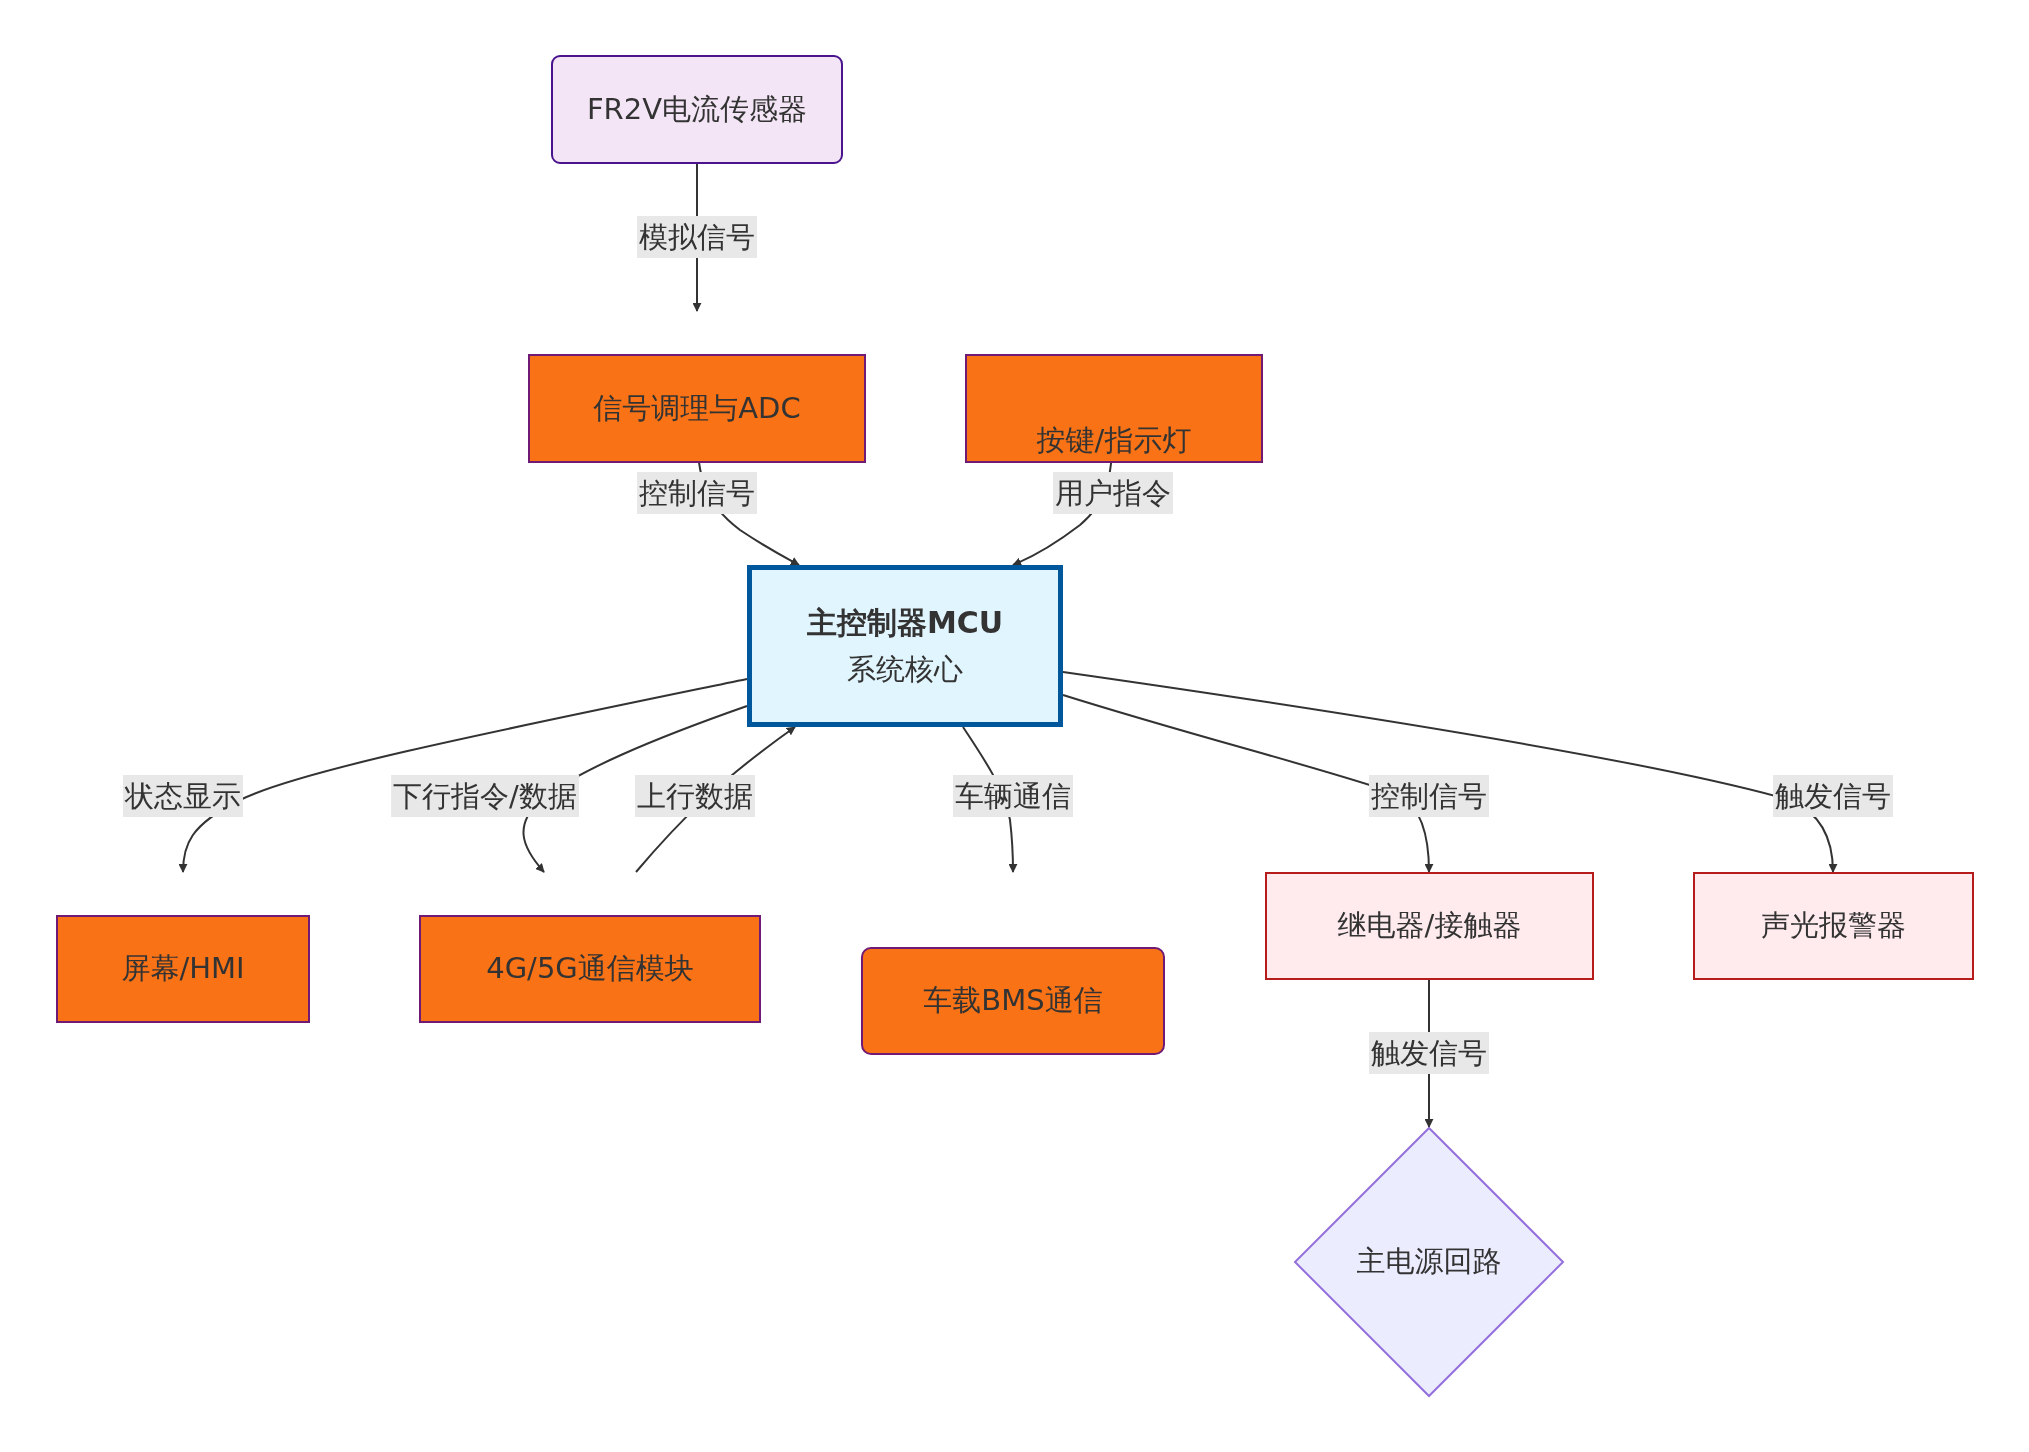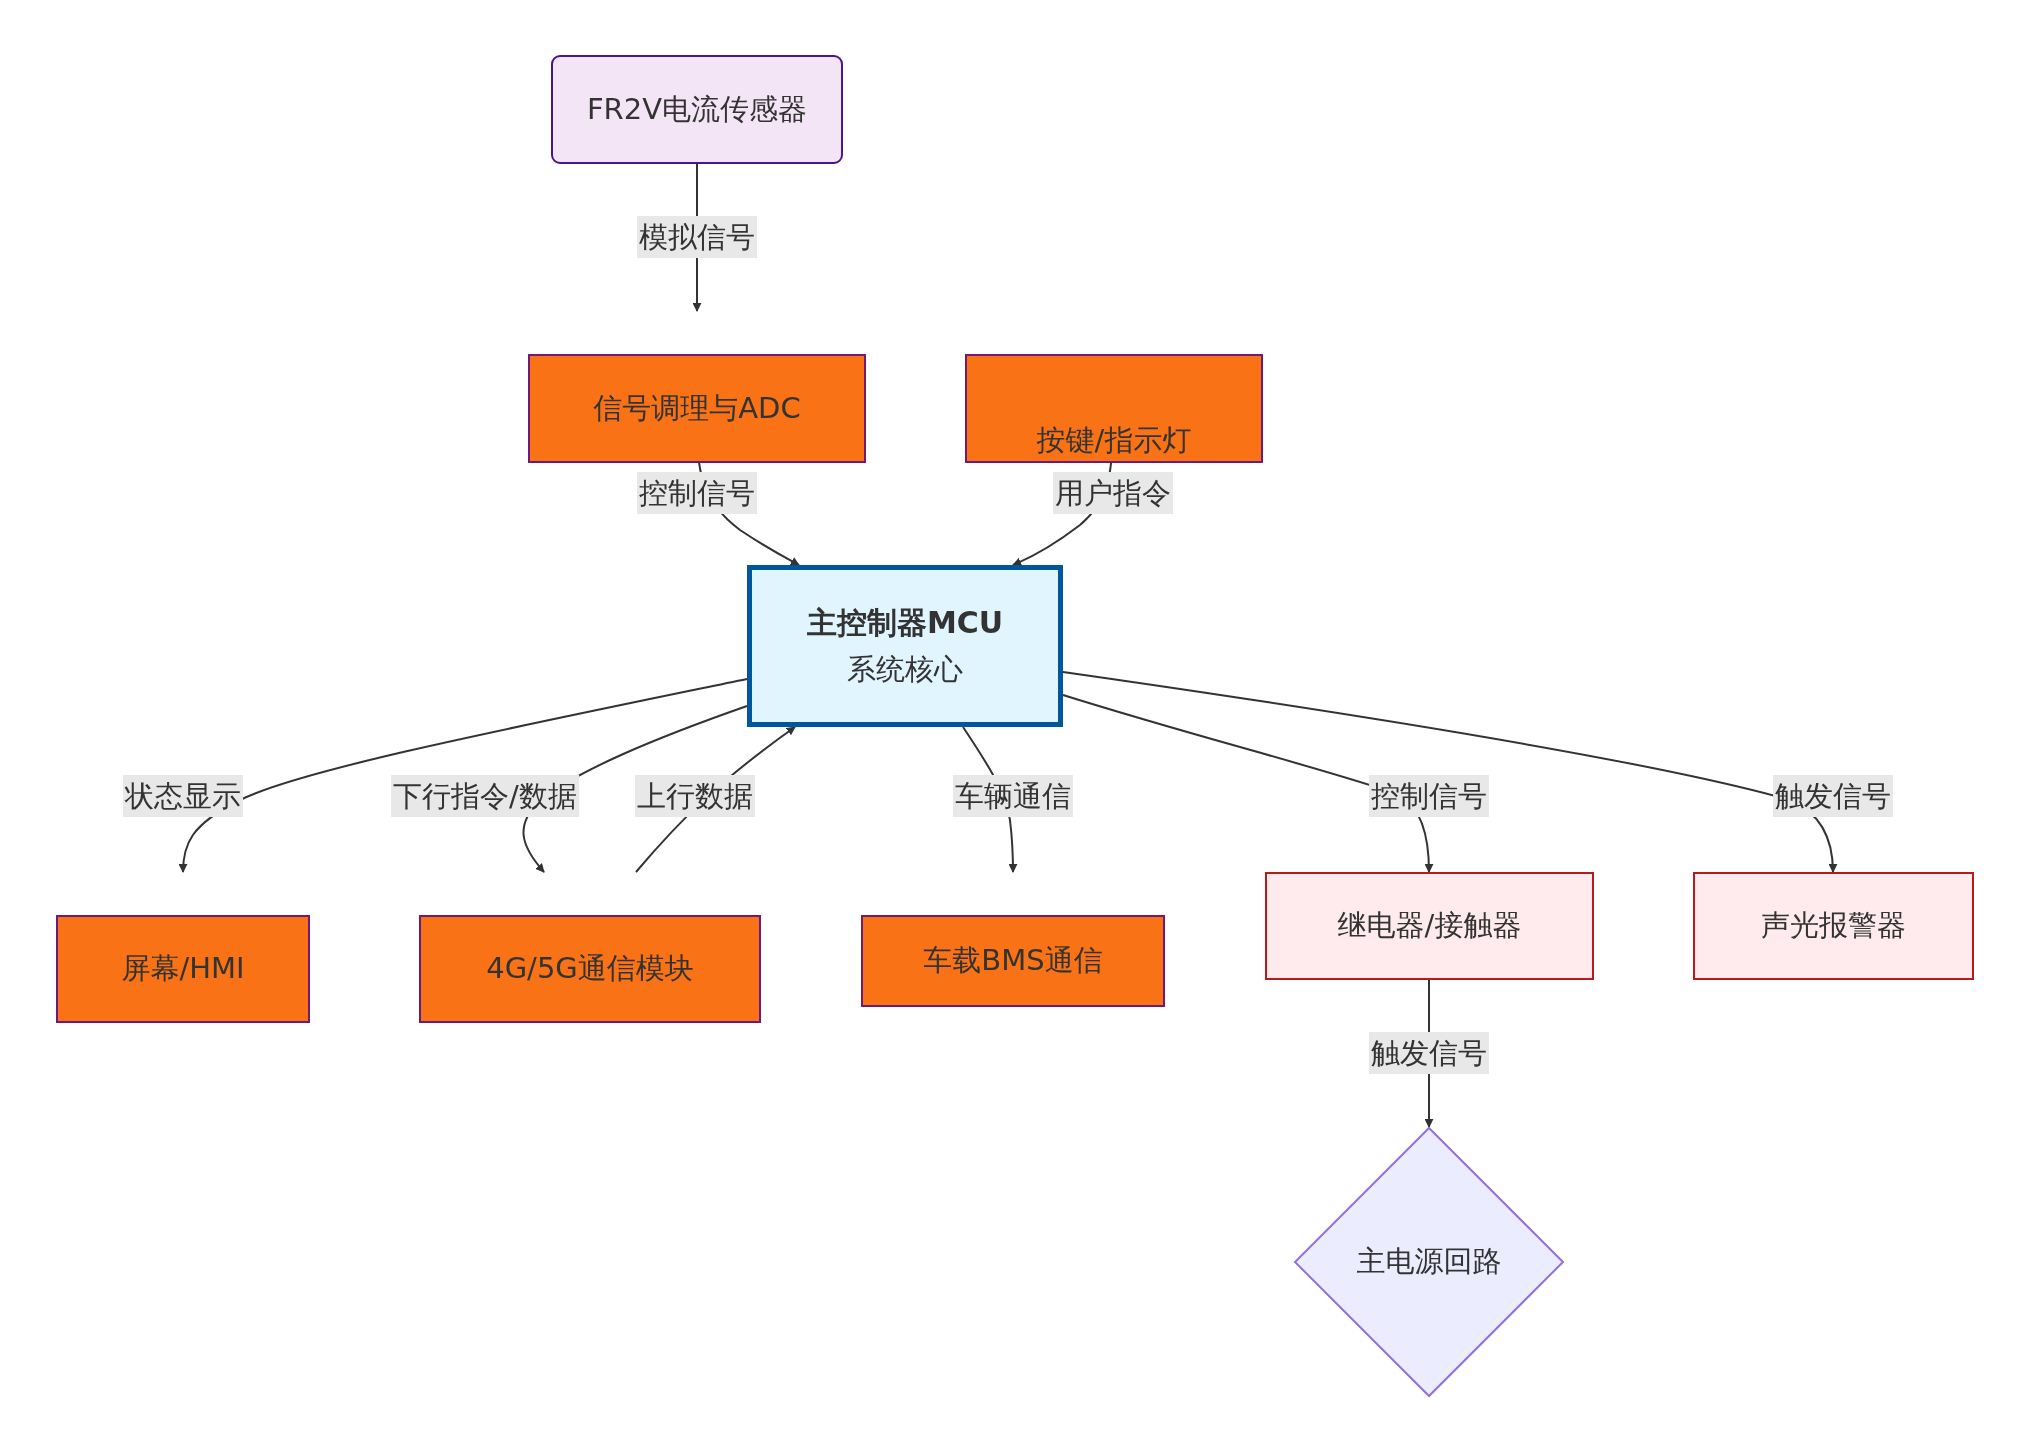--- a/index.html
+++ b/index.html
@@ -54,21 +54,21 @@
 <div class="node core" style="left:747px;top:565px;width:316px;height:162px;">
   <span class="title">主控制器MCU</span>
   <span class="sub">系统核心</span>
 </div>
 <div class="node default" style="left:56px;top:872px;width:254px;height:108px;">
   <span>屏幕/HMI</span>
 </div>
 <div class="node default" style="left:419px;top:872px;width:342px;height:108px;">
   <span>4G/5G通信模块</span>
 </div>
-<div class="node default" style="left:861px;top:872px;width:304px;height:92px;">
+<div class="node default" style="left:861px;top:904px;width:304px;height:108px;border-radius:10px;">
   <span>车载BMS通信</span>
 </div>
 <div class="node danger" style="left:1265px;top:872px;width:329px;height:108px;">
   <span>继电器/接触器</span>
 </div>
 <div class="node danger" style="left:1693px;top:872px;width:281px;height:108px;">
   <span>声光报警器</span>
 </div>
 <span class="diamond-text" style="left:1429px;top:1262px;">主电源回路</span>
 

